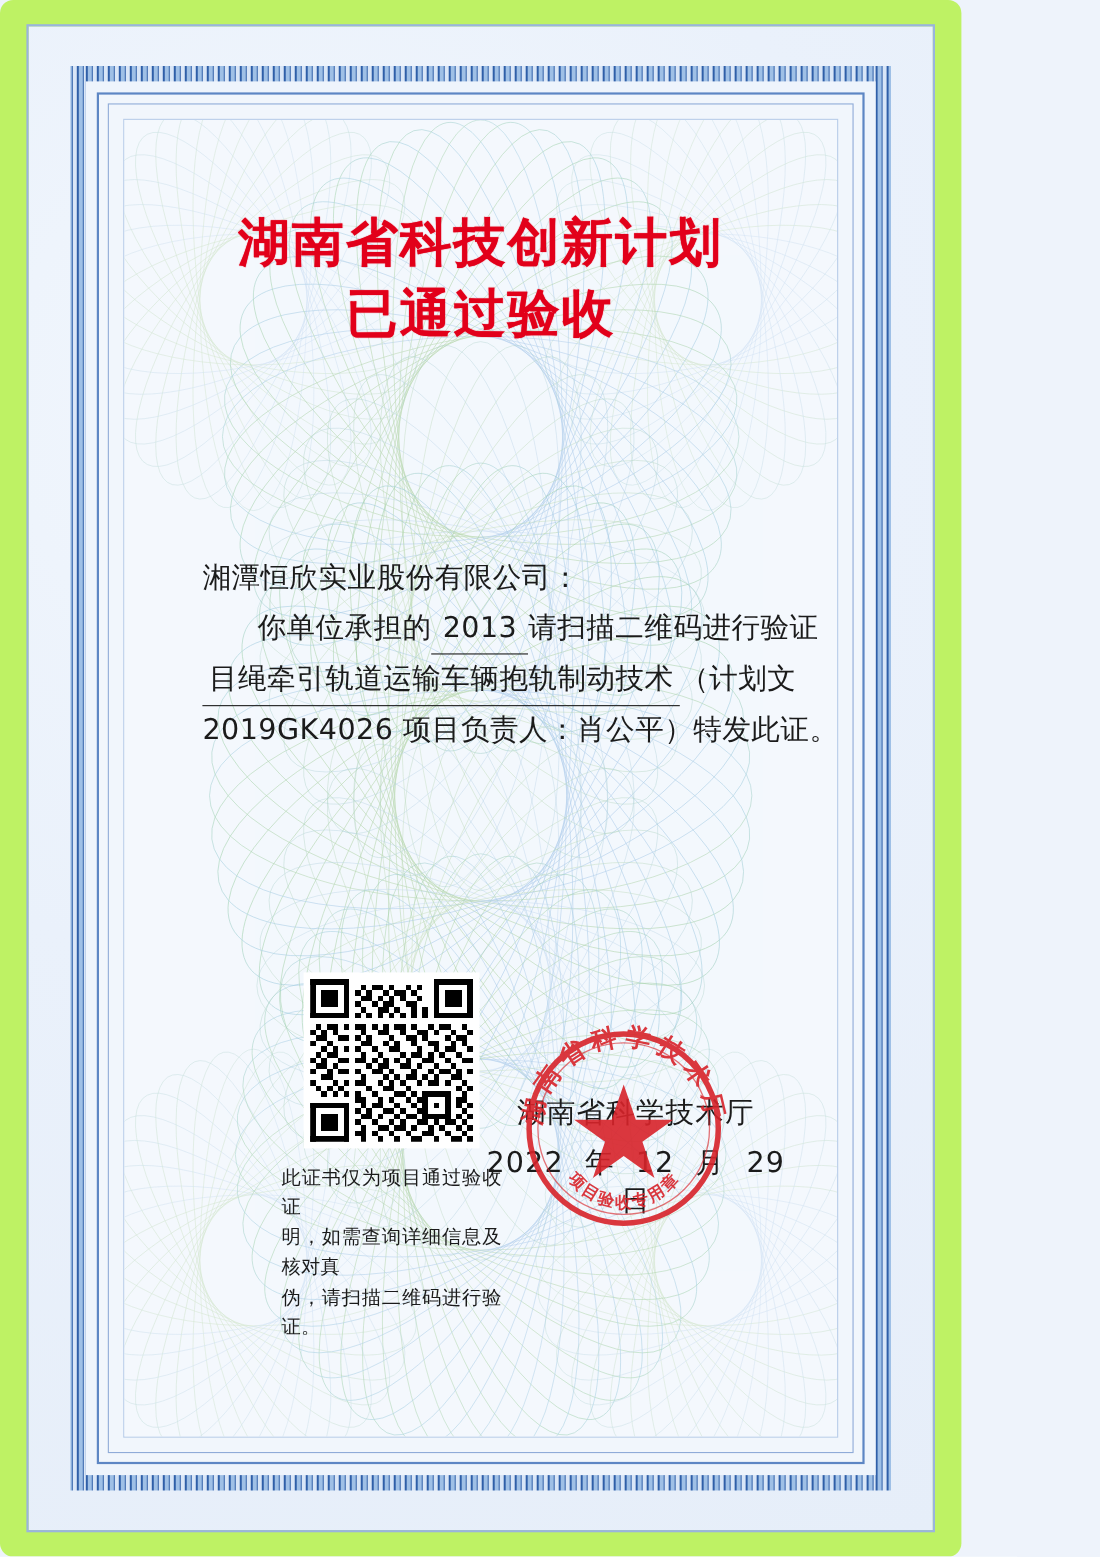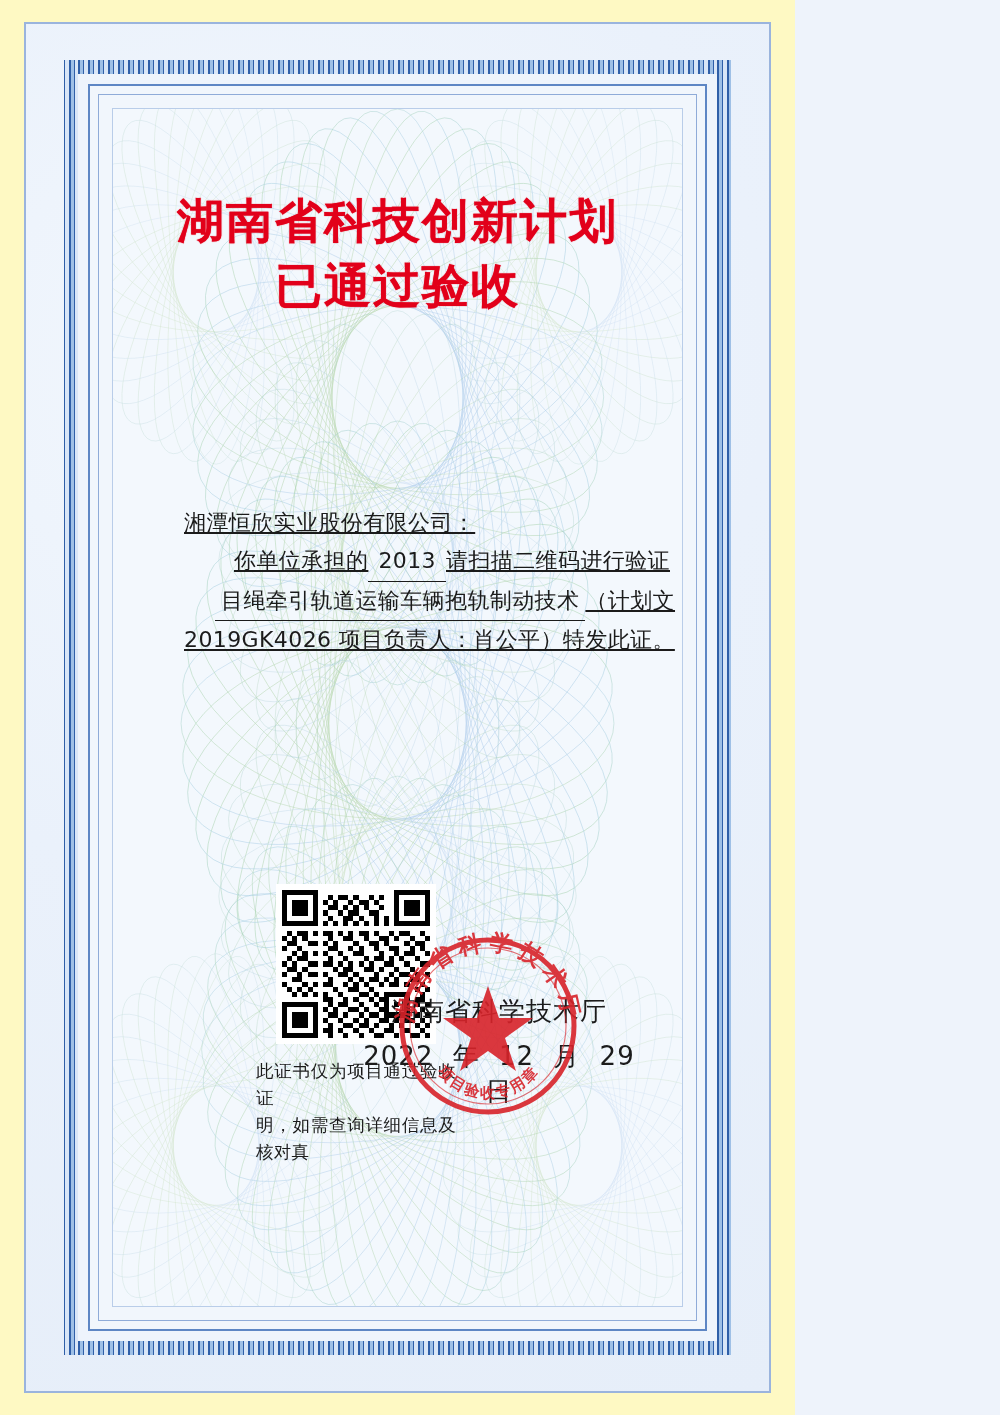--- a/index.html
+++ b/index.html
@@ -4,22 +4,23 @@
 <style>
   html,body{margin:0;padding:0;}
   body{
     width:1000px;height:1415px;
     background:#eef3fb;
     font-family:"DejaVu Sans","Liberation Sans",sans-serif;
     overflow:hidden;
   }
   .page{
     position:relative;
-    width:795px;height:1415px;
-    background:#fef9c3;
+    width:874px;height:1415px;
+    background:#bef264;
+    border-radius:12px;
   }
 
   
   .frame-outer{
     position:absolute;left:24px;top:22px;right:24px;bottom:22px;
     border:2px solid #9ab4dd;
     background:
       radial-gradient(circle at 30% 25%, #f2f7fd 0%, #eaf1fb 45%, #e6eef9 100%);
   }
   .frame-guilloche{
@@ -75,37 +76,35 @@
     font-weight:bold;
     font-size:47px;
     line-height:1.38;
     letter-spacing:2px;
     text-shadow:0 0 1px #e2001a;
   }
 
   .body-text{
     position:absolute;left:98px;right:62px;top:420px;
     color:#1b1b1b;
-    font-size:22px;
+    font-size:26px;
     line-height:1.72;
     letter-spacing:.4px;
-    text-decoration:underline;
   }
   .body-text .row{white-space:nowrap;}
   .indent{display:inline-block;width:50px;}
   .ul{
     border-bottom:1.6px solid #1b1b1b;
     padding:0 10px 1px 10px;
     display:inline-block;
   }
   .ul-wide{
     border-bottom:1.6px solid #1b1b1b;
     padding:0 6px 1px 6px;
     display:inline-block;
-    margin-left:31px;
   }
 
   
   .qr-wrap{
     position:absolute;left:170px;top:800px;width:200px;
   }
   .qr{
     width:160px;height:160px;margin:0 auto;
     background:#fff;padding:6px;box-sizing:border-box;
   }
@@ -497,20 +496,21 @@
               <rect x="18" y="28" width="2" height="1"></rect>
             <rect x="22" y="28" width="1" height="1"></rect>
               <rect x="25" y="28" width="2" height="1"></rect>
             <rect x="28" y="28" width="1" height="1"></rect>
           </g>
         </svg>
       </div>
       <div class="qr-note">
         <span class="c">此证书仅为项目通过验收证</span>
         <span class="c">明，如需查询详细信息及核对真</span>
+        <span class="c">伪，请扫描二维码进行验证。</span>
       </div>
     </div>
 
     <div class="sign">
       <div class="org">湖南省科学技术厅</div>
       <div class="date">
         <span>2022</span>
         <span>年</span>
         <span>12</span>
         <span>月</span>

